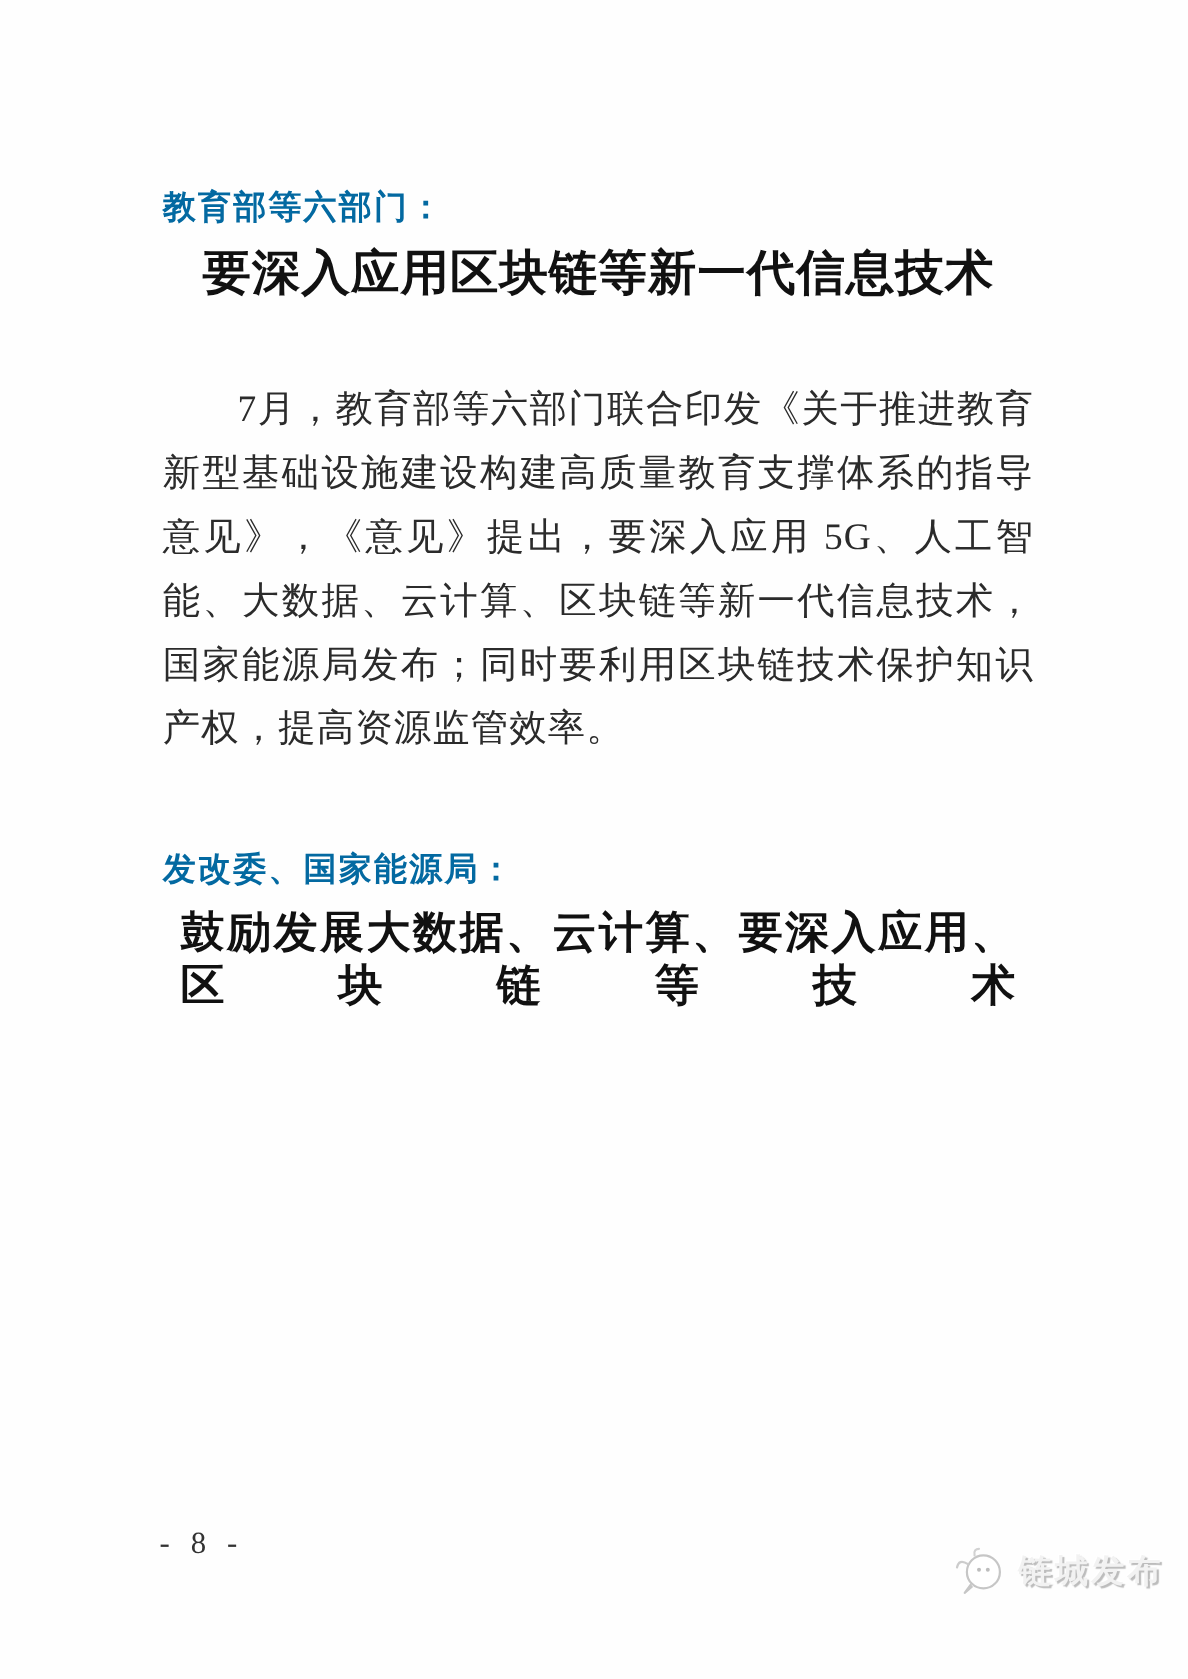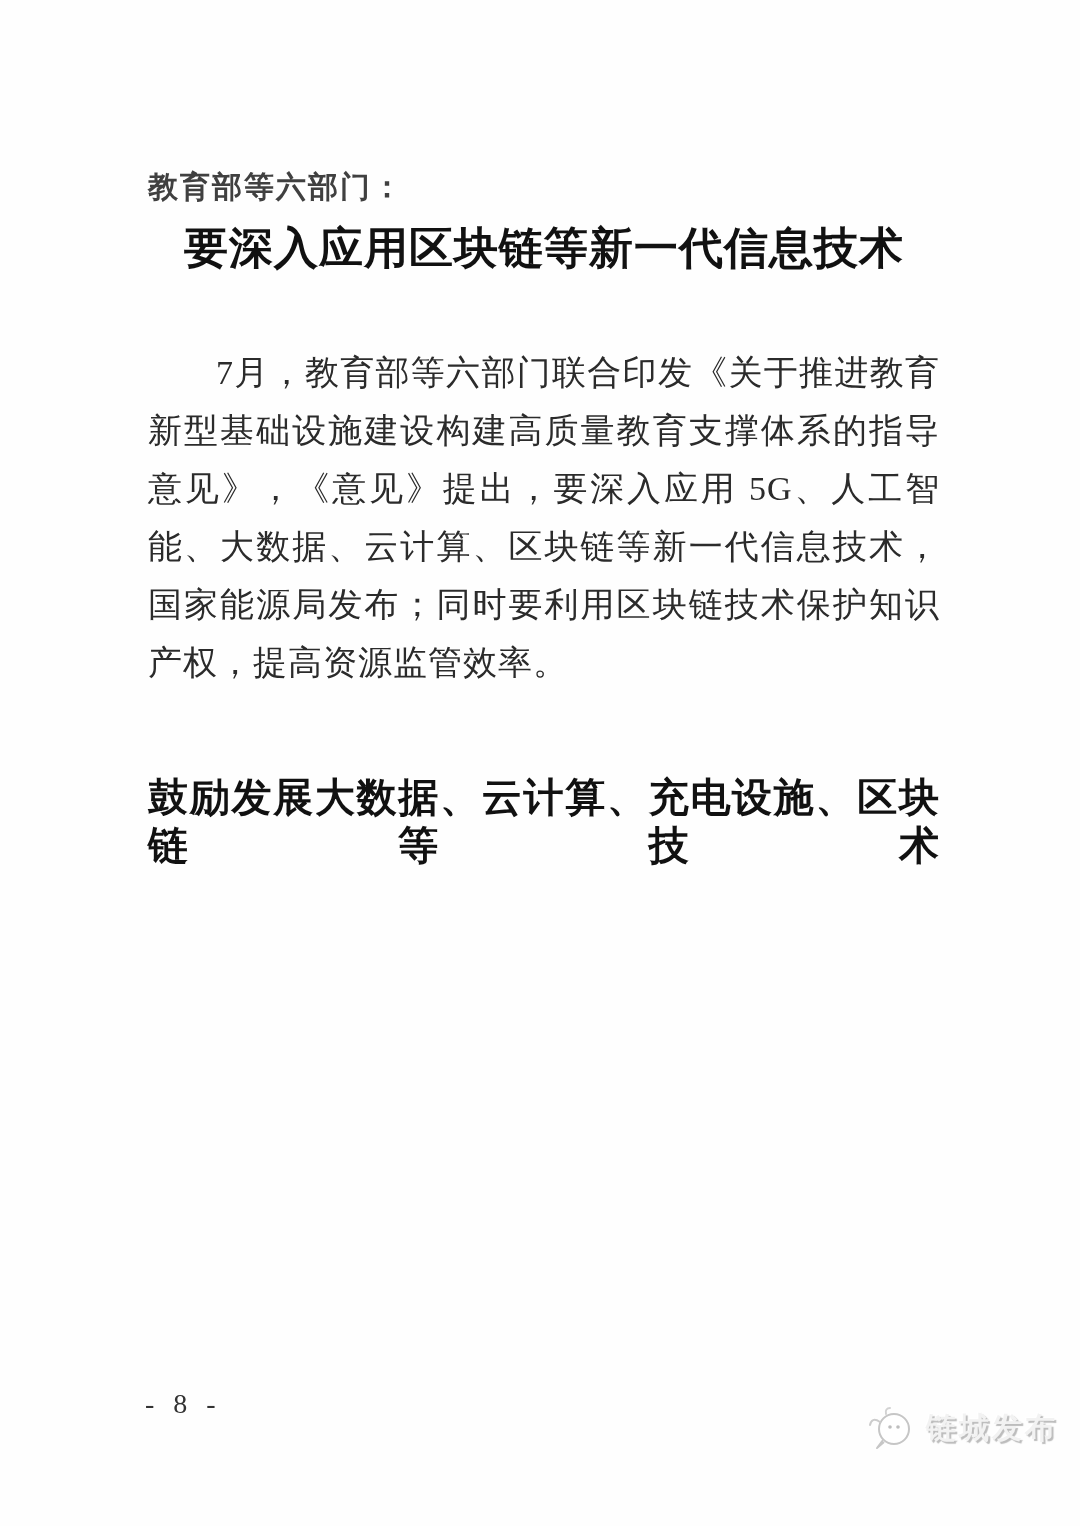--- a/index.html
+++ b/index.html
@@ -16,33 +16,33 @@
     color: #2b2b2b;
   }
   .page {
     position: absolute;
     inset: 0;
     background: #fefefe;
     padding: 172px 140px 0 148px;
     box-sizing: border-box;
   }
   .agency {
-    font-family: Liberation Mono, monospace;
+    font-family: Liberation Sans, sans-serif;
     font-weight: bold;
     font-size: 30px;
     line-height: 34px;
-    color: #404040;
+    color: #0369a1;
     letter-spacing: 2px;
     margin: 0;
   }
   .headline {
     font-family: "Liberation Serif", serif;
     font-weight: bold;
     color: #111111;
-    margin: 0;
+    margin: 16px;
     letter-spacing: 1px;
   }
   .headline.centered {
     font-size: 44px;
     line-height: 50px;
     text-align: center;
     margin-top: 18px;
   }
   .headline.fullwidth {
     font-size: 40px;
@@ -98,21 +98,22 @@
 
 <div class="page">
 
   <section class="section-1">
     <h2 class="agency">教育部等六部门：</h2>
     <h1 class="headline centered">要深入应用区块链等新一代信息技术</h1>
     <p class="body-paragraph">7月，教育部等六部门联合印发《关于推进教育新型基础设施建设构建高质量教育支撑体系的指导意见》，《意见》提出，要深入应用 5G、人工智能、大数据、云计算、区块链等新一代信息技术，国家能源局发布；同时要利用区块链技术保护知识产权，提高资源监管效率。</p>
   </section>
 
   <section class="section-2">
-    <h1 class="headline fullwidth">鼓励发展大数据、云计算、充电设施、区块链等技术</h1>
+    <h2 class="agency">发改委、国家能源局：</h2>
+    <h1 class="headline fullwidth">鼓励发展大数据、云计算、要深入应用、区块链等技术</h1>
   </section>
 
   <div class="page-number">- 8 -</div>
 
   <div class="watermark">
     <span class="mascot-icon">
       <svg width="56" height="52" viewBox="0 0 56 52" xmlns="http://www.w3.org/2000/svg">
 
         <circle cx="30" cy="27" r="15" fill="#ffffff" stroke="#c6c6c6" stroke-width="2"></circle>
         <path d="M20 40 L13 46 L19 38" fill="#ffffff" stroke="#c6c6c6" stroke-width="2" stroke-linejoin="round"></path>

